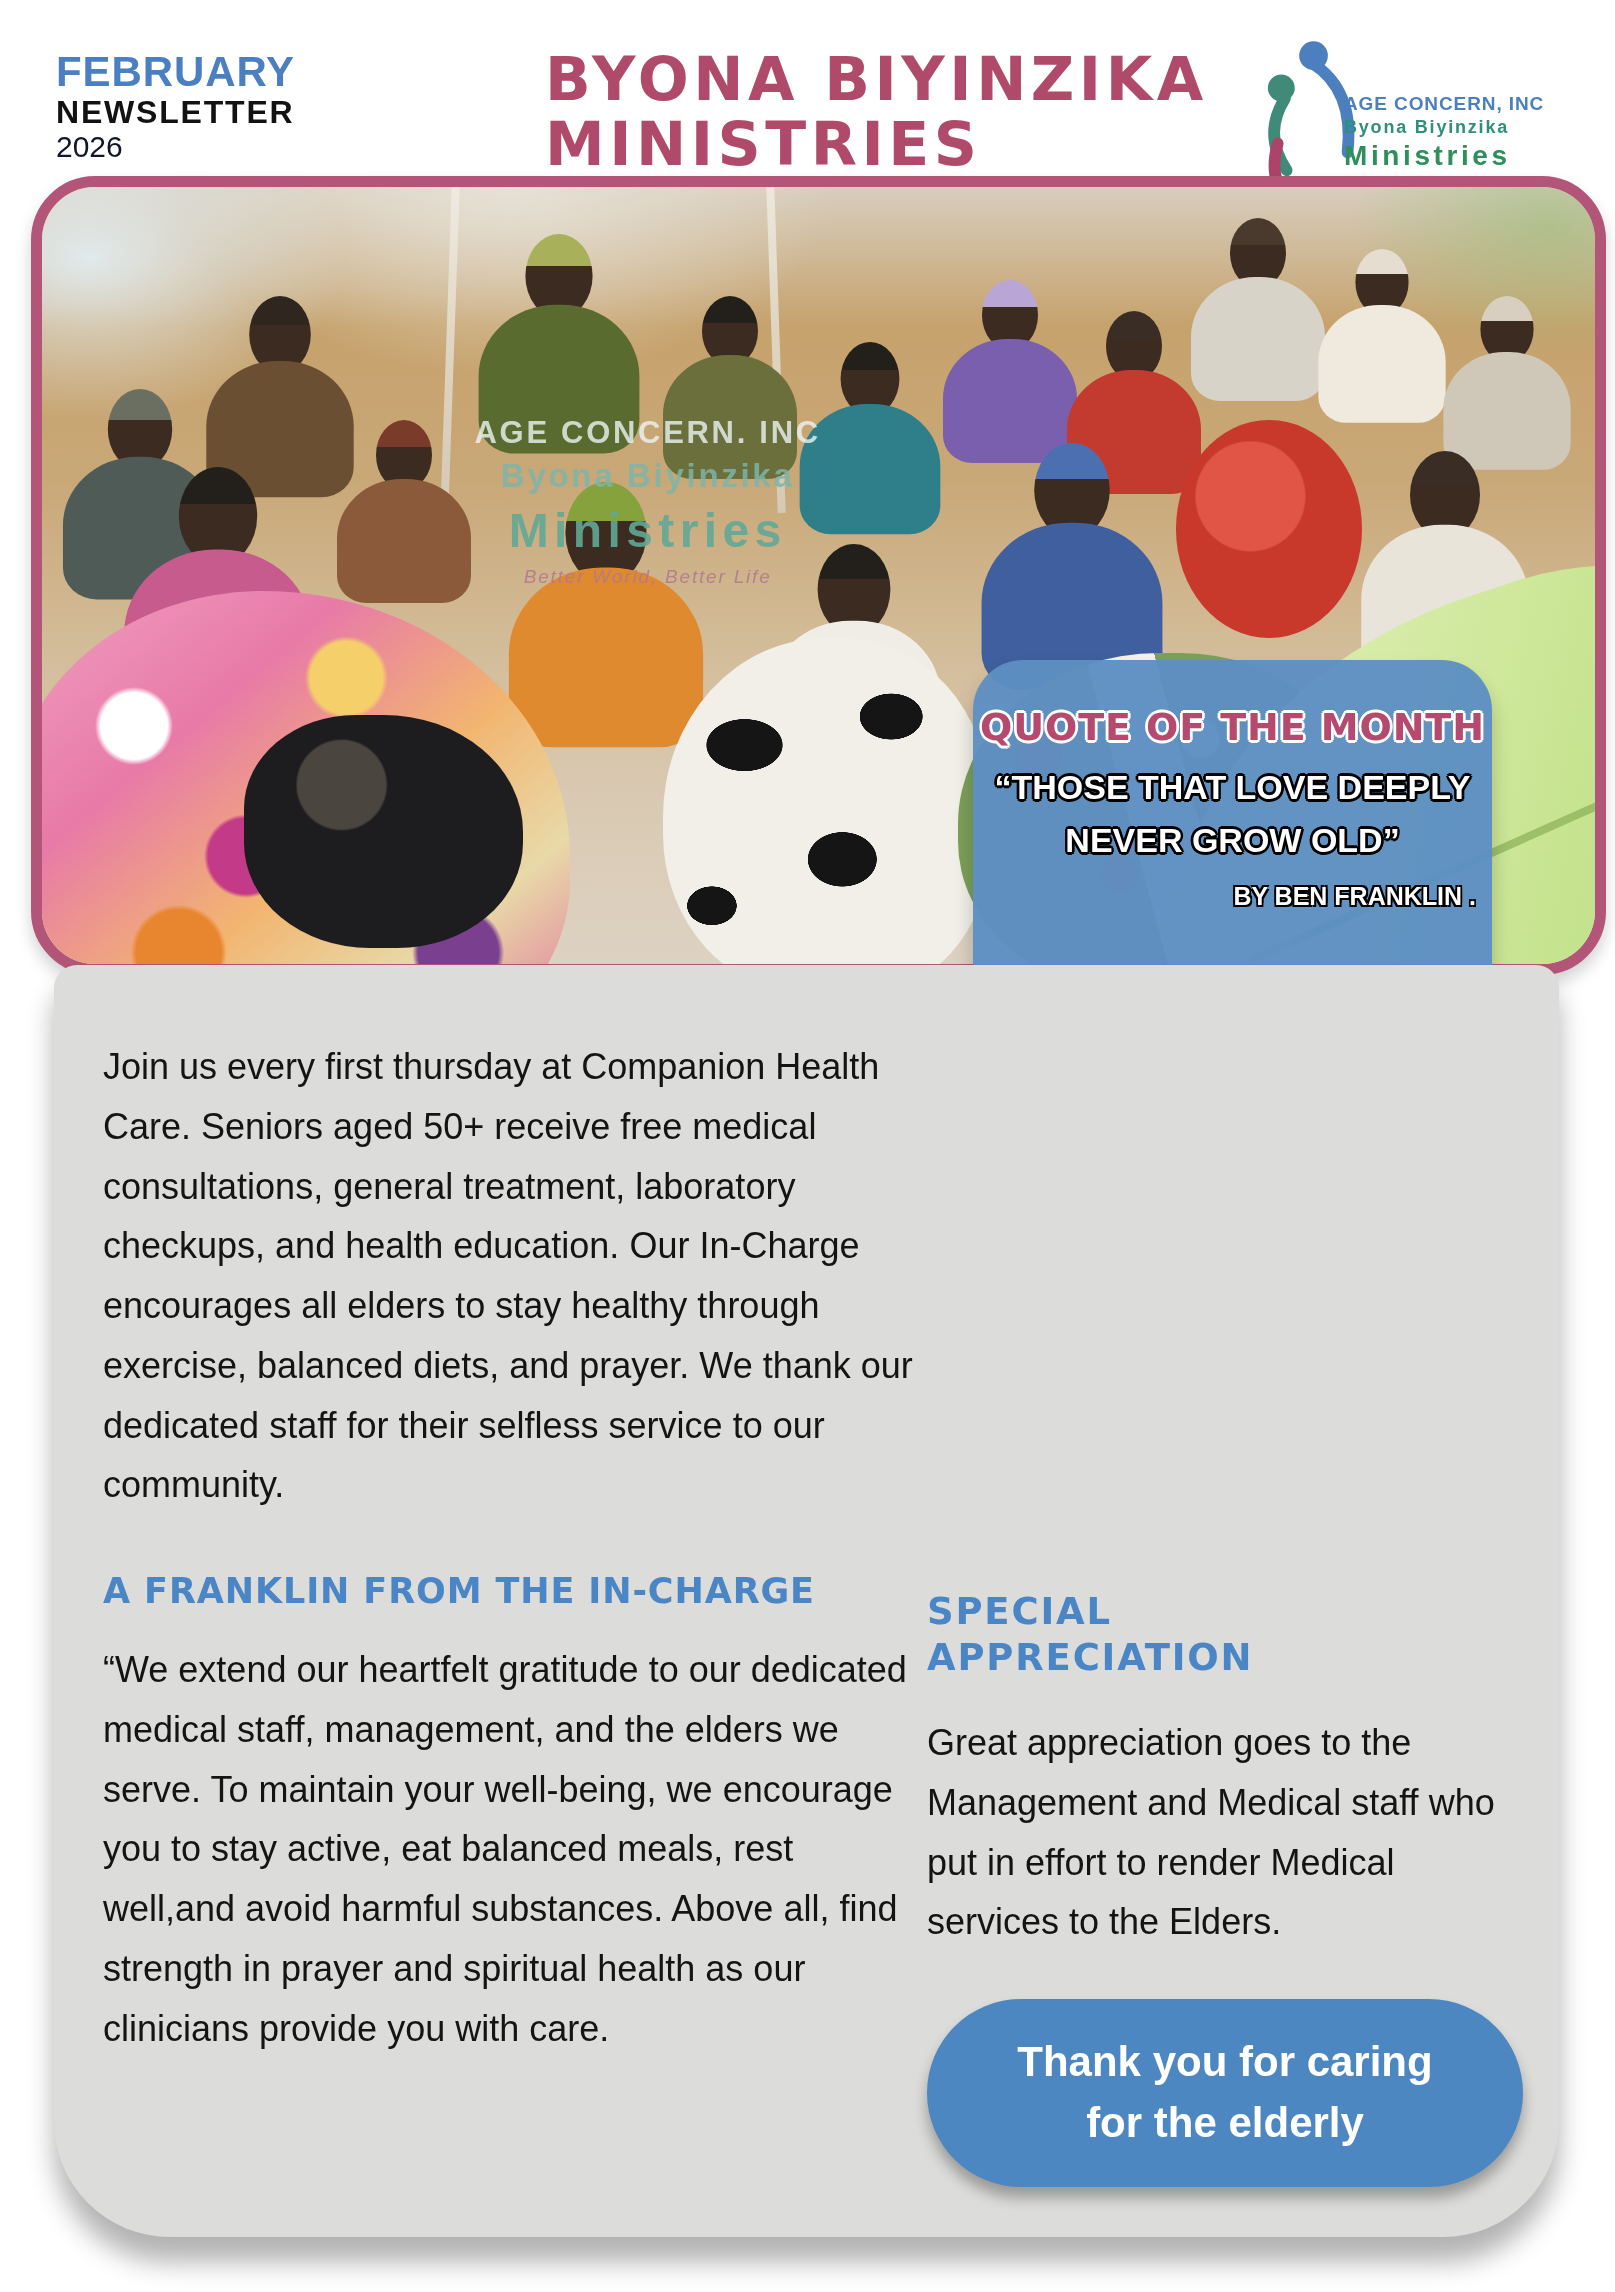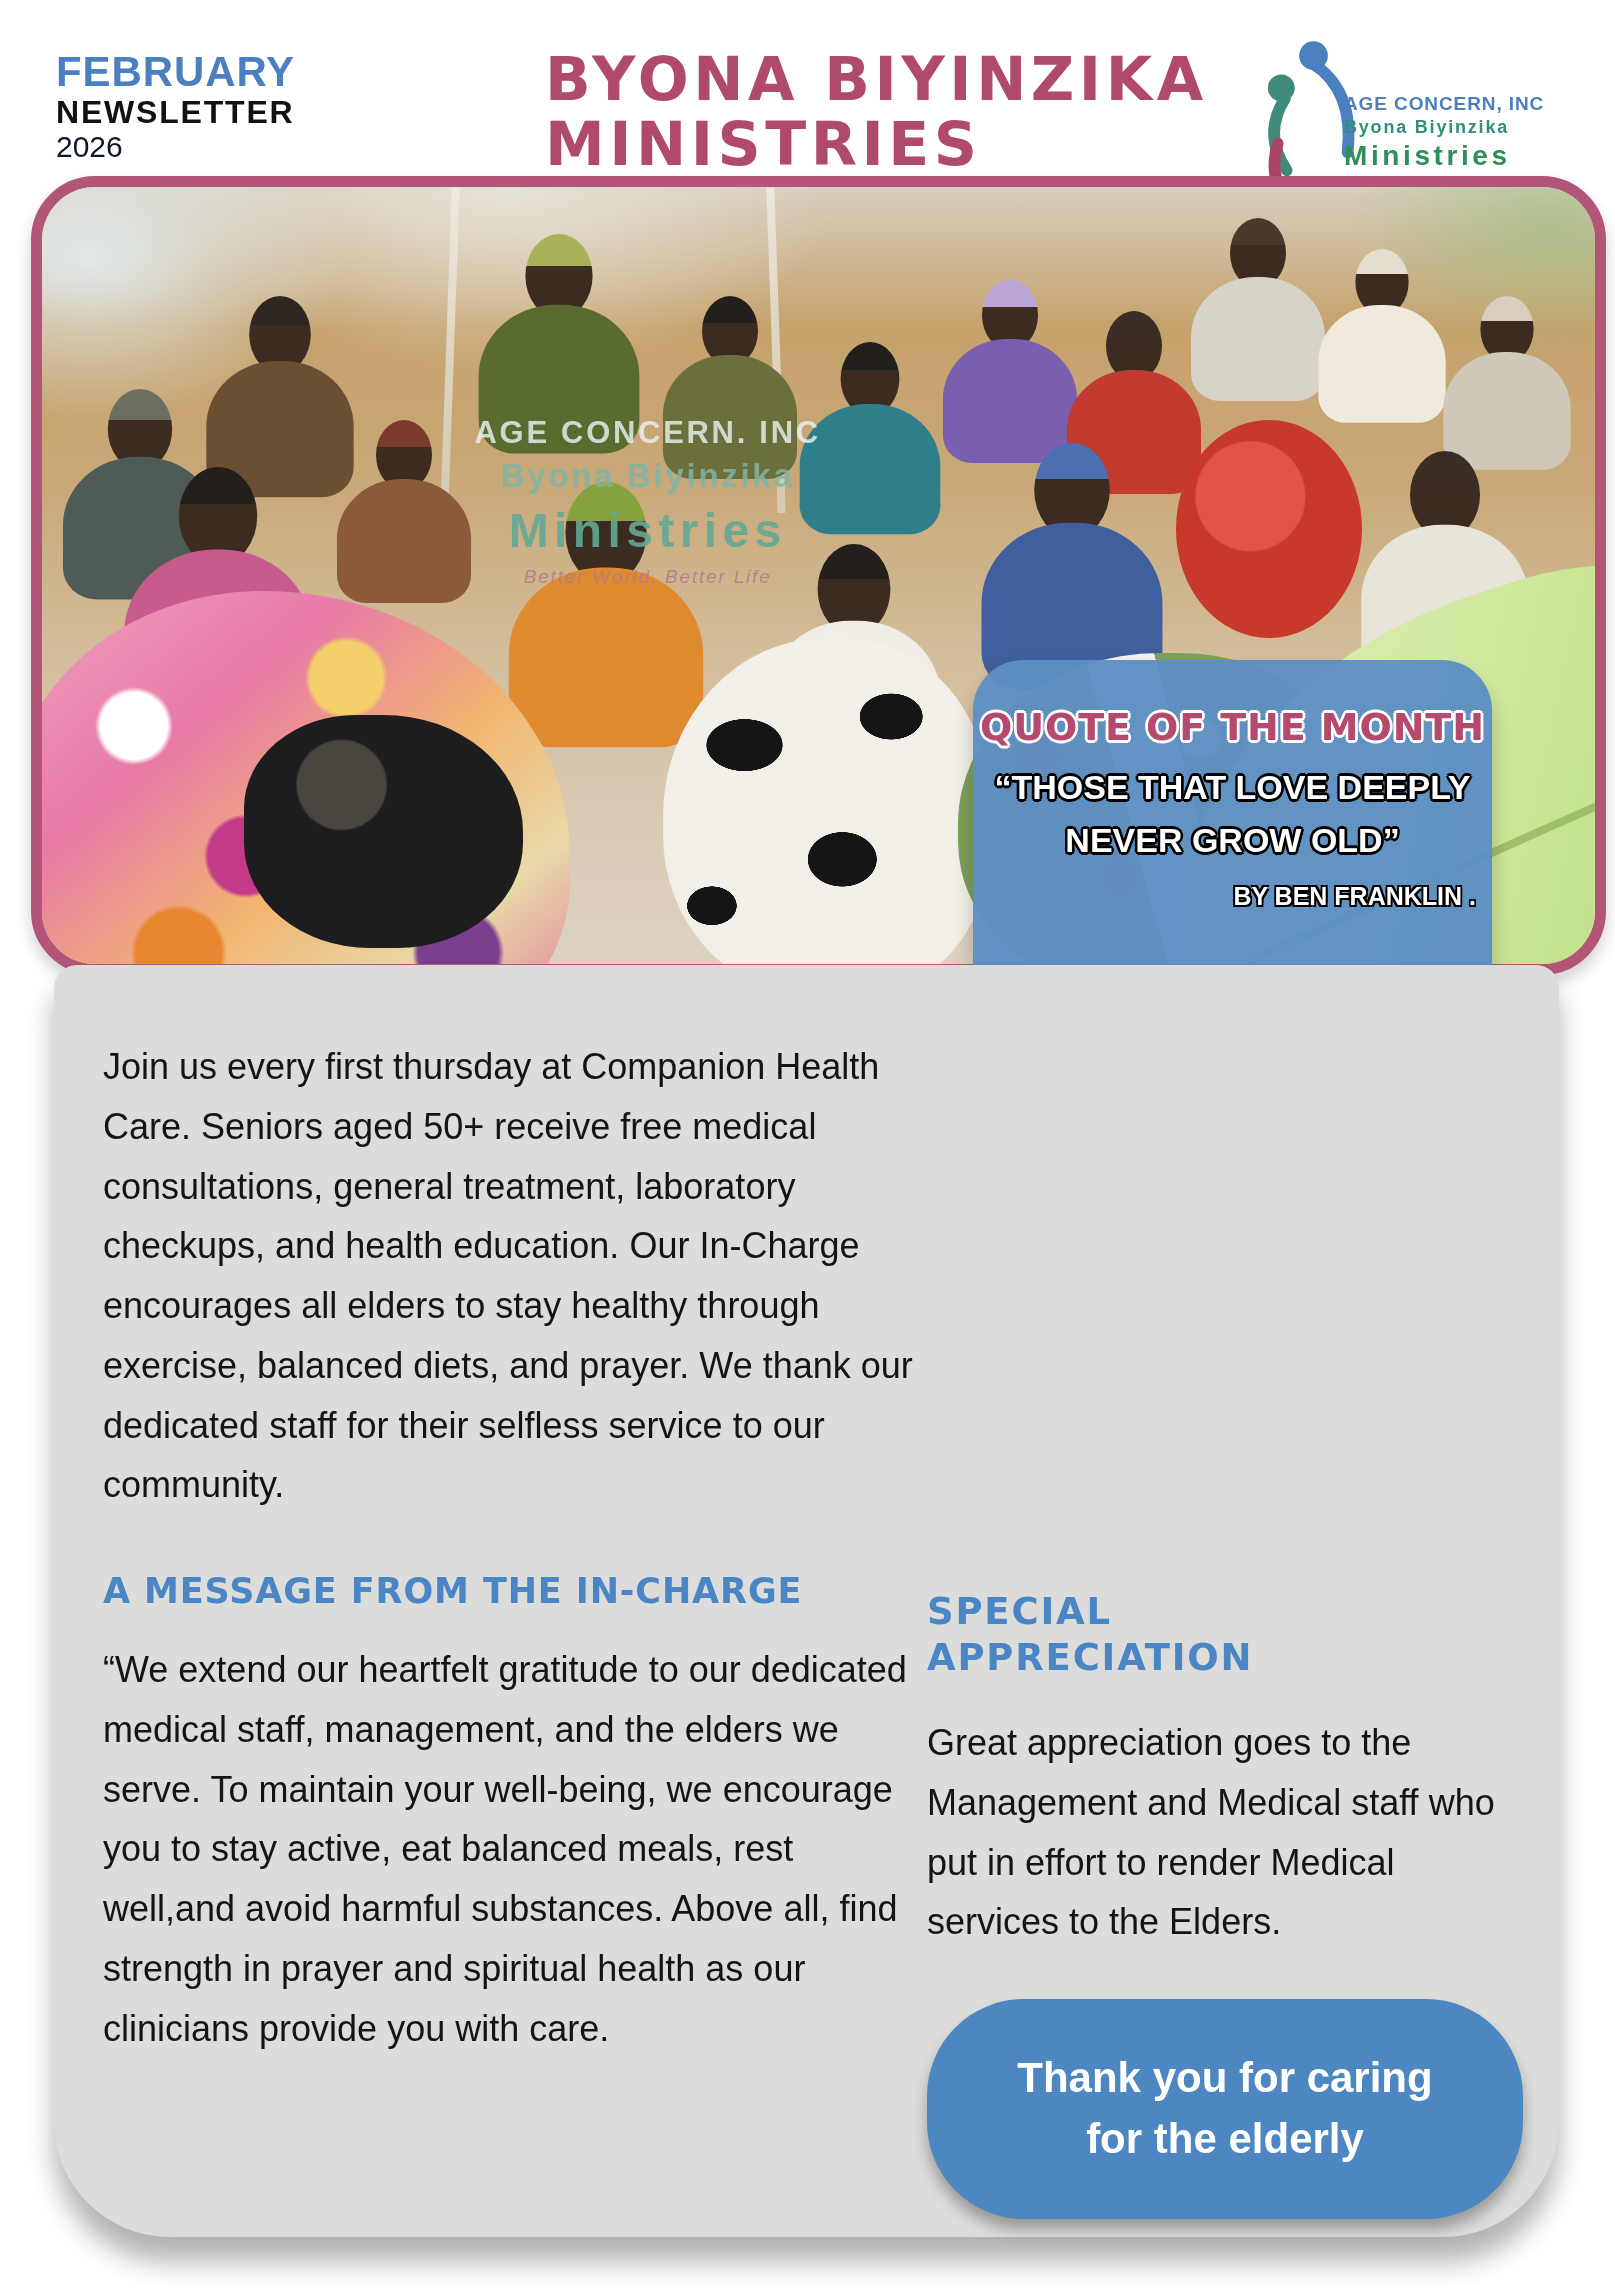--- a/index.html
+++ b/index.html
@@ -126,21 +126,21 @@
     box-shadow:0 25px 27px rgba(0,0,0,0.30); }
   .col-left { position:absolute; left:49px; top:72px; width:811px; }
   .body-text { font-size:36px; line-height:1.66; color:#141414; margin:0; }
   .msg-head { margin-top:56px; color:#4a86c5; font-size:35px; font-weight:800; letter-spacing:0.9px;
     font-family:"DejaVu Sans", sans-serif; }
   .msg-body { margin-top:9px; }
   .col-right { position:absolute; left:873px; top:593px; width:600px; }
   .sa-head { color:#4a86c5; font-size:37px; font-weight:800; line-height:1.25; letter-spacing:1.8px;
     max-width:385px; font-family:"DejaVu Sans", sans-serif; }
   .sa-body { margin-top:32px; }
-  .thanks-btn { margin-top:47px; width:596px; height:220px; background:#4d87c1; border:none;
+  .thanks-btn { margin-top:47px; width:596px; height:188px; background:#4d87c1; border:none;
     border-radius:97px; color:#ffffff; font-weight:bold; font-size:42px;
     font-family:"Liberation Sans", sans-serif;
     display:flex; align-items:center; justify-content:center; text-align:center; line-height:1.45;
     padding:16px 63px; box-sizing:border-box; box-shadow:0 10.7px 14.3px rgba(0,0,0,0.3); cursor:pointer; }
 </style>
 </head>
 <body>
 
 <div class="page">
 
@@ -228,21 +228,21 @@
     </div>
     <div class="contact-row">
       <span class="icon-phone">✆</span>
       <span class="txt">+256 700 453465</span>
     </div>
   </aside>
 
   <main class="content-card">
     <div class="col-left">
       <p class="body-text">Join us every first thursday at Companion Health Care. Seniors aged 50+ receive free medical consultations, general treatment, laboratory checkups, and health education. Our In-Charge encourages all elders to stay healthy through exercise, balanced diets, and prayer. We thank our dedicated staff for their selfless service to our community.</p>
-      <h2 class="msg-head">A MESSAGE FROM THE IN-CHARGE</h2>
+      <h2 class="msg-head">A FRANKLIN FROM THE IN-CHARGE</h2>
       <p class="body-text msg-body">“We extend our heartfelt gratitude to our dedicated medical staff, management, and the elders we serve. To maintain your well-being, we encourage you to stay active, eat balanced meals, rest well,and avoid harmful substances. Above all, find strength in prayer and spiritual health as our clinicians provide you with care.</p>
     </div>
     <div class="col-right">
       <h2 class="sa-head">SPECIAL APPRECIATION</h2>
       <p class="body-text sa-body">Great appreciation goes to the Management and Medical staff who put in effort to render Medical services to the Elders.</p>
       <button class="thanks-btn">Thank you for caring for the elderly</button>
     </div>
   </main>
 
 </div>

